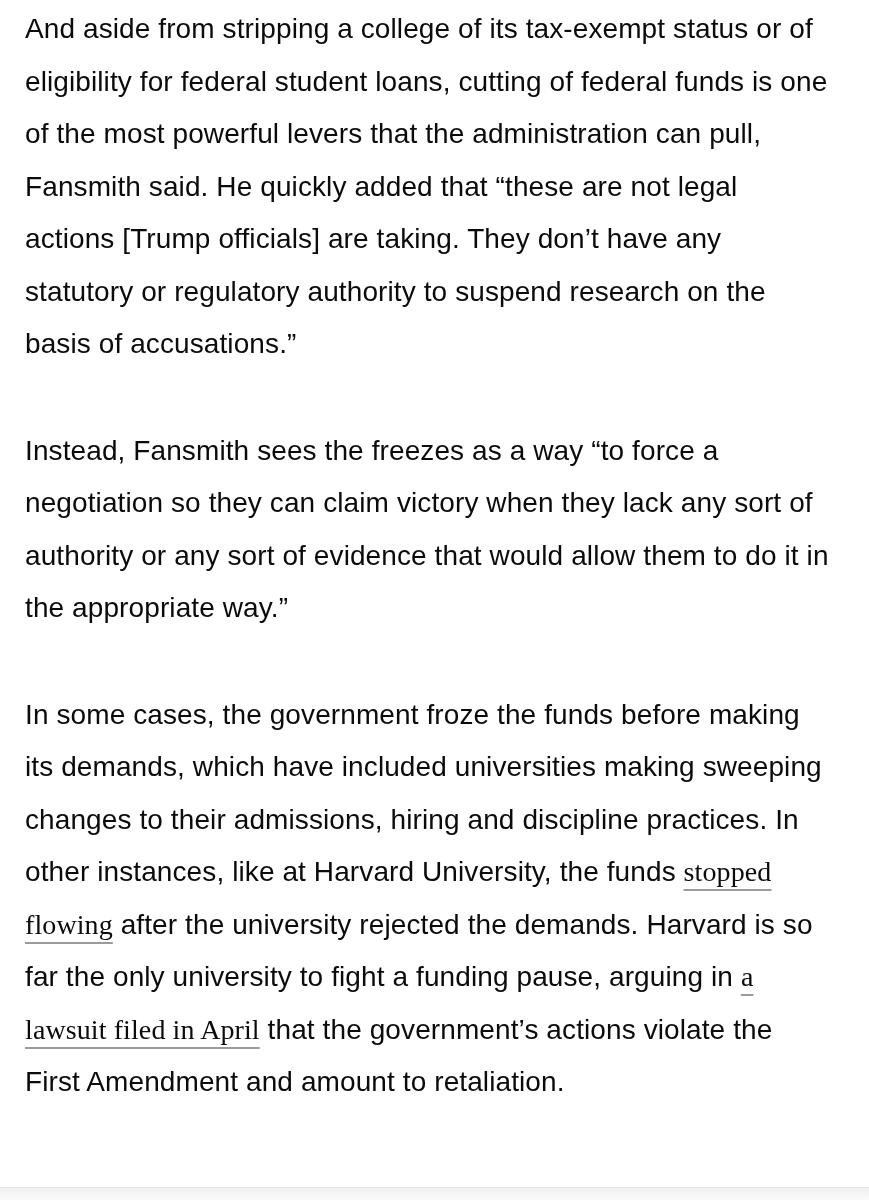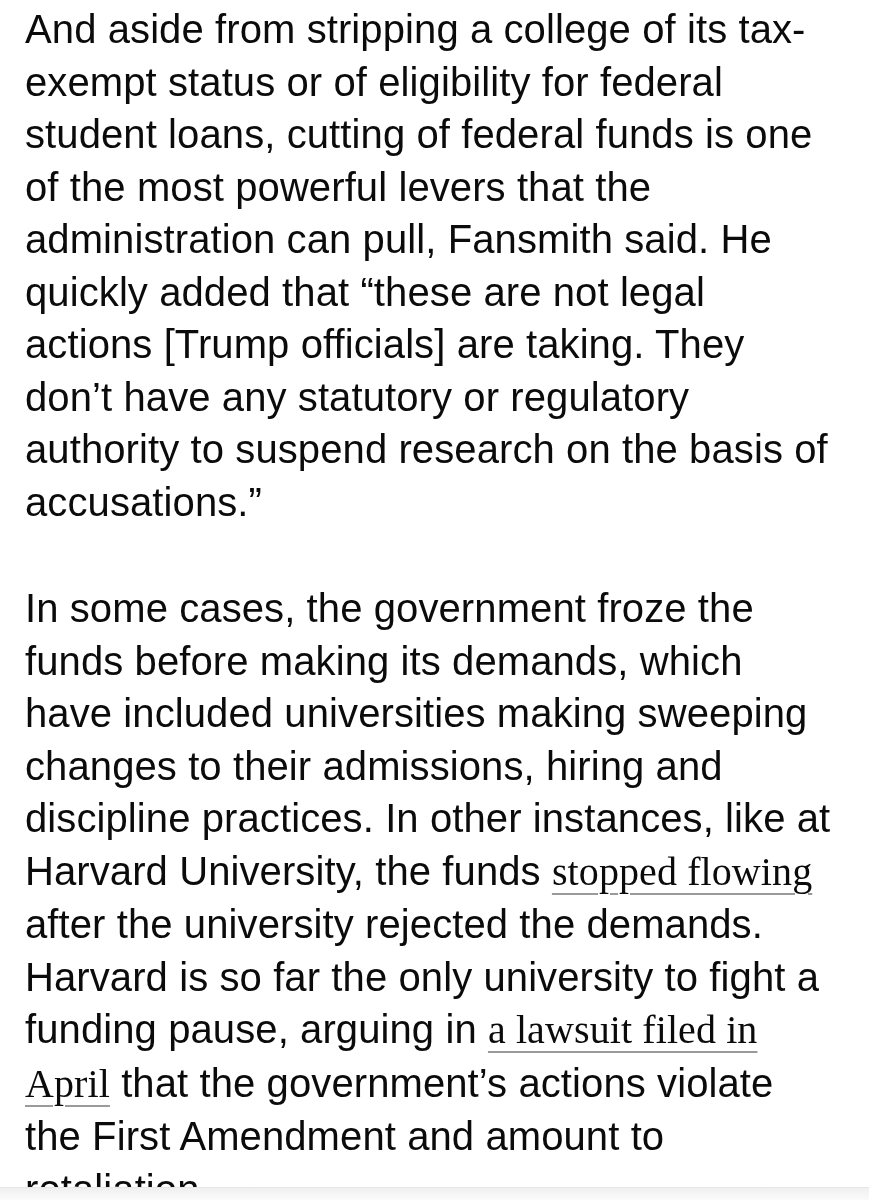--- a/index.html
+++ b/index.html
@@ -21,21 +21,21 @@
     background: var(--bg);
     font-family: "Liberation Sans", "DejaVu Sans", sans-serif;
     color: var(--text-color);
     position: relative;
   }
   .article {
     padding: 3px 30px 0 25px;
   }
   .para {
     max-width: 808px;
-    font-size: 40px;
+    font-size: 28px;
     line-height: 52.5px;
     letter-spacing: 0.1px;
     margin: 0 0 54px 0;
     text-align: left;
   }
   .inline-link {
     color: inherit;
     cursor: pointer;
     text-decoration: underline;
     text-decoration-color: var(--link-underline);
@@ -51,16 +51,17 @@
     height: 13px;
     background: linear-gradient(180deg, #efefef 0%, #f7f7f7 60%, #fafafa 100%);
     border-top: 1px solid var(--edge-border);
   }
 </style>
 </head>
 <body>
 
 <main class="article" id="article">
     <p class="para"><span>And aside from stripping a college of its tax-exempt status or of eligibility for federal student loans, cutting of federal funds is one of the most powerful levers that the administration can pull, Fansmith said. He quickly added that “these are not legal actions [Trump officials] are taking. They don’t have any statutory or regulatory authority to suspend research on the basis of accusations.”</span></p>
+    <p class="para"><span>Instead, Fansmith sees the freezes as a way “to force a negotiation so they can claim victory when they lack any sort of authority or any sort of evidence that would allow them to do it in the appropriate way.”</span></p>
     <p class="para"><span>In some cases, the government froze the funds before making its demands, which have included universities making sweeping changes to their admissions, hiring and discipline practices. In other instances, like at Harvard University, the funds </span><a class="inline-link" href="#">stopped flowing</a><span> after the university rejected the demands. Harvard is so far the only university to fight a funding pause, arguing in </span><a class="inline-link" href="#">a lawsuit filed in April</a><span> that the government’s actions violate the First Amendment and amount to retaliation.</span></p>
   </main>
 
 <div class="page-edge"></div>
 
 </body></html>

